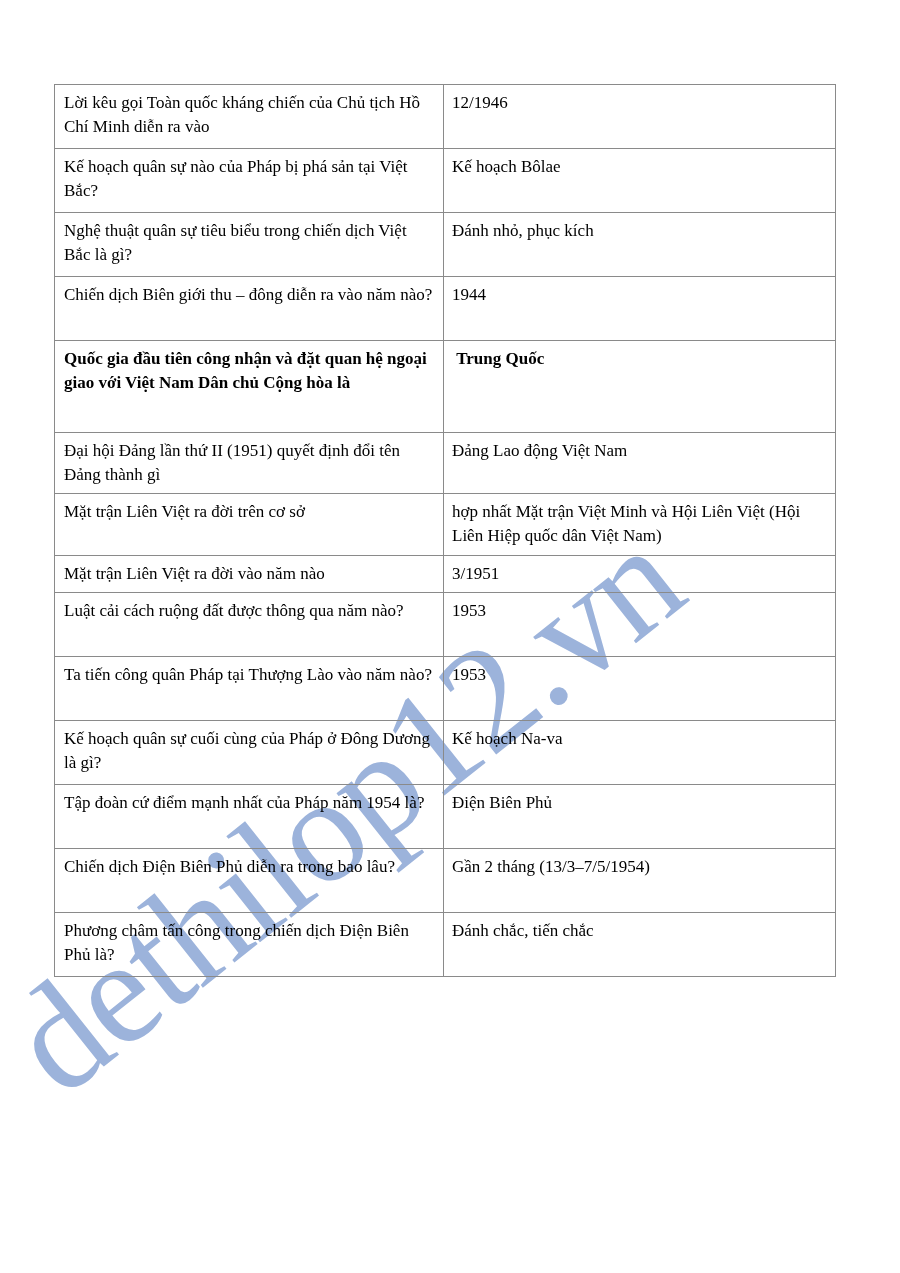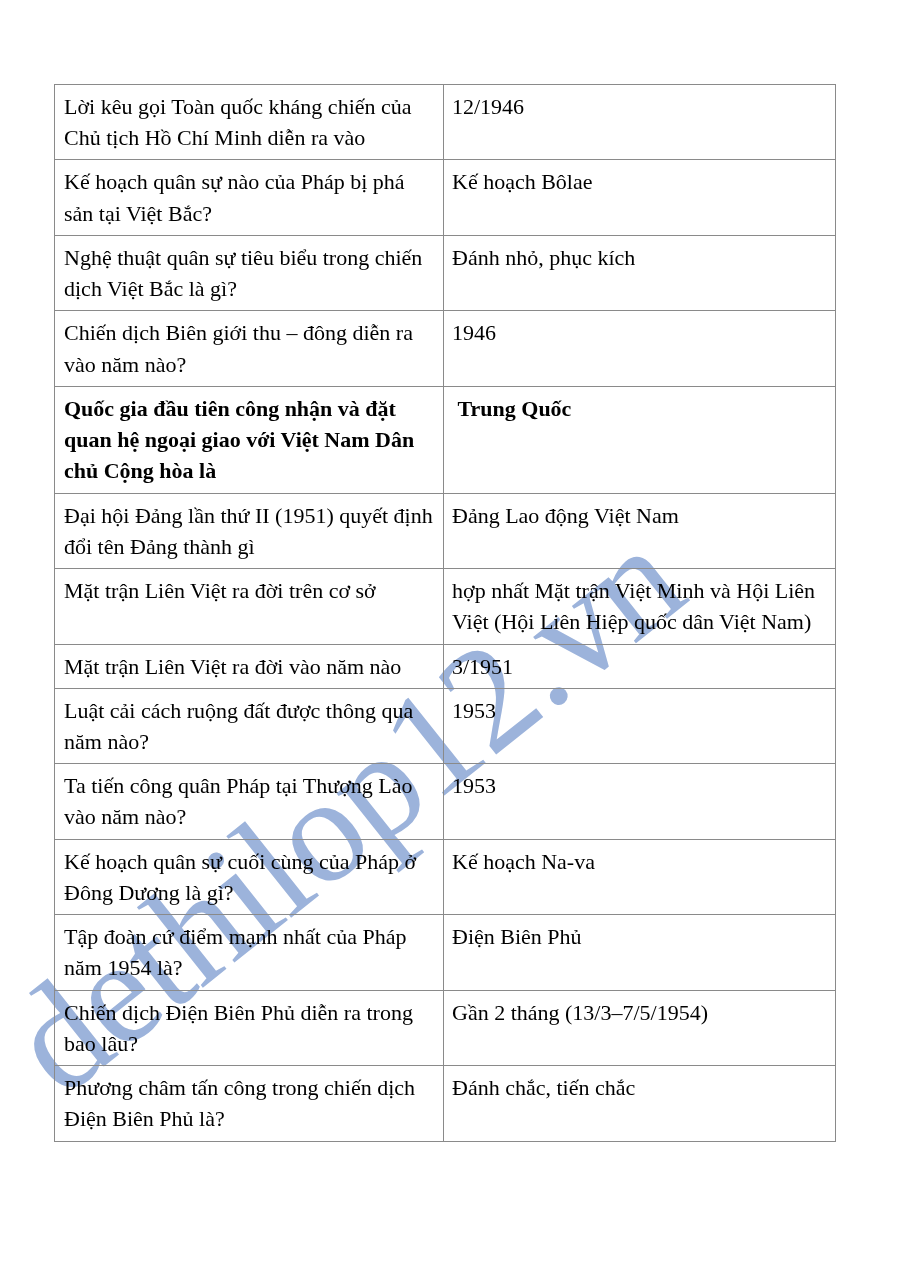--- a/index.html
+++ b/index.html
@@ -62,21 +62,21 @@
     table-layout: fixed;
     background: transparent;
   }
   table.qa-table col.col-q { width: 389px; }
   table.qa-table col.col-a { width: 392px; }
 
   table.qa-table td {
     border: 1px solid #8a8a8a;
     vertical-align: top;
     padding: 6px 7px 6px 9px;
-    font-size: 22px;
+    font-size: 17px;
     line-height: 1.42;
     color: #000000;
     background: transparent;
     word-wrap: break-word;
     overflow-wrap: break-word;
   }
   table.qa-table td.cell-answer {
     padding-left: 8px;
   }
   
@@ -126,21 +126,21 @@
             </td>
             <td class="cell-answer" style="border-color: rgb(138, 138, 138);">
               <span class="cell-text">Đánh nhỏ, phục kích</span>
             </td>
           </tr>
           <tr style="height: 64px;">
             <td class="cell-question" style="border-color: rgb(138, 138, 138);">
               <span class="cell-text">Chiến dịch Biên giới thu – đông diễn ra vào năm nào?</span>
             </td>
             <td class="cell-answer" style="border-color: rgb(138, 138, 138);">
-              <span class="cell-text">1946</span>
+              <span class="cell-text">1944</span>
             </td>
           </tr>
           <tr style="height: 92px; font-weight: bold;">
             <td class="cell-question" style="border-color: rgb(138, 138, 138);">
               <span class="cell-text">Quốc gia đầu tiên công nhận và đặt quan hệ ngoại giao với Việt Nam Dân chủ Cộng hòa là</span>
             </td>
             <td class="cell-answer" style="border-color: rgb(138, 138, 138);">
               <span class="cell-text"> Trung Quốc</span>
             </td>
           </tr>

